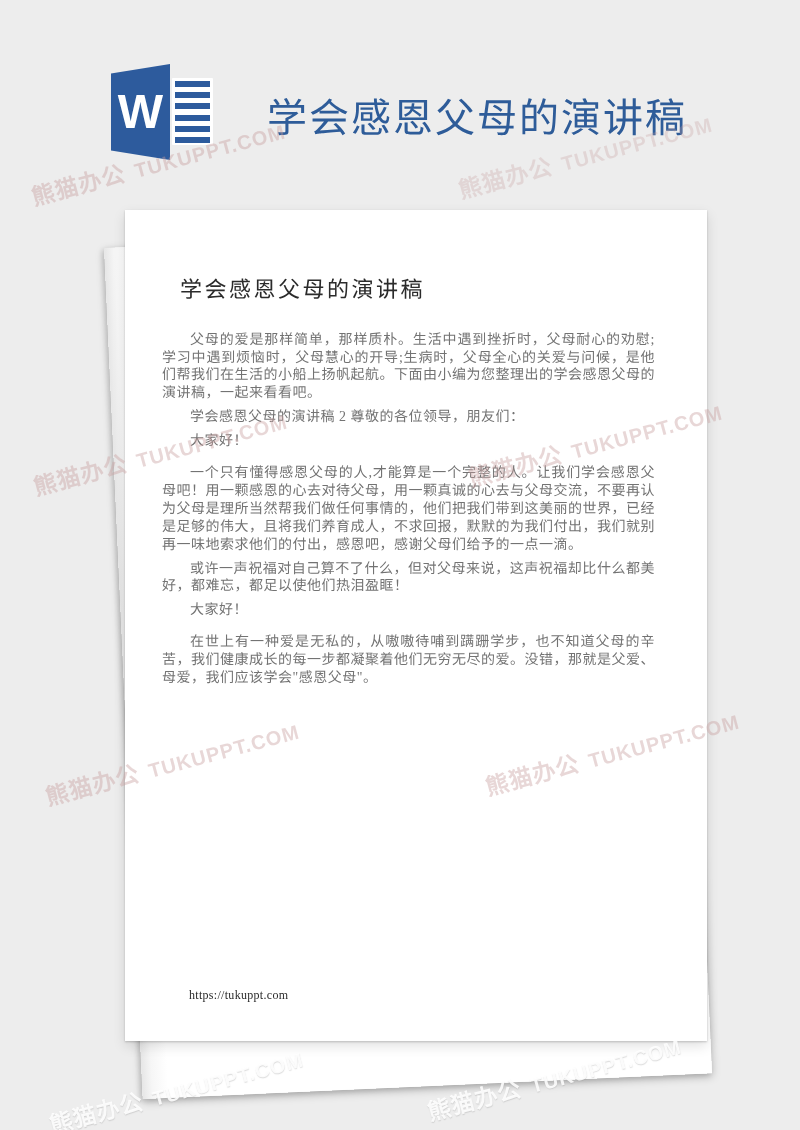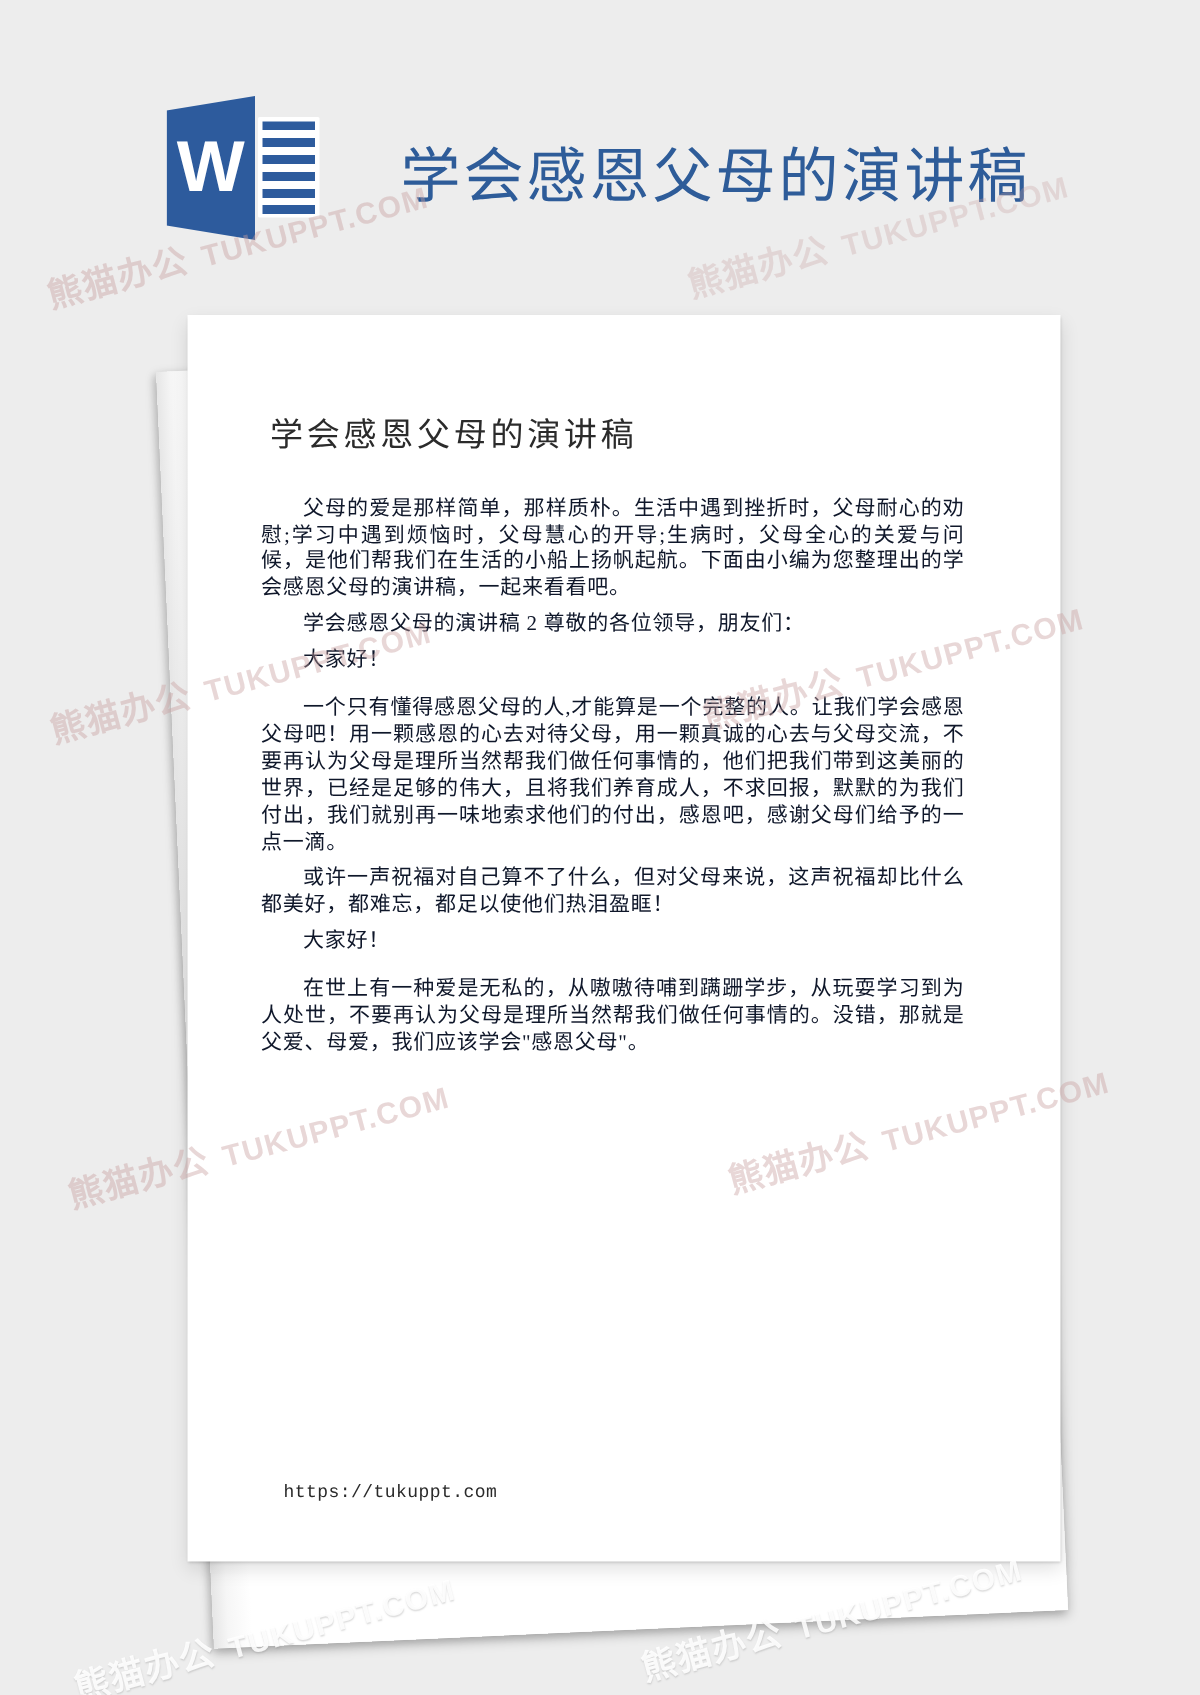--- a/index.html
+++ b/index.html
@@ -50,29 +50,29 @@
     z-index:3;
     box-sizing:border-box;
     padding:66px 52px 0 37px;
     font-family:"Liberation Serif","DejaVu Serif",serif;
   }
   .doc-title{
     font-size:22px;color:#2b2b2b;letter-spacing:2.5px;
     margin:0 0 26px 18px;line-height:1.3;font-weight:500;
   }
   .doc-page p{
-    margin:6px 12px;
+    margin:6px 0;
     font-size:14px;line-height:17.9px;letter-spacing:0.5px;
-    color:#0f172a;
+    color:#737373;
     text-align:justify;text-indent:2em;
   }
   .doc-page p.salute{margin-bottom:14px;}
   .doc-footer{
     position:absolute;left:64px;top:778px;
-    font-family:Liberation Mono, monospace;
+    font-family:Liberation Serif, serif;
     font-size:12px;color:#2a2a2a;letter-spacing:0.3px;
   }
   
   .wm{
     position:absolute;display:flex;gap:10px;align-items:baseline;
     transform:translate(-50%,-50%) rotate(-15deg);
     font-weight:bold;white-space:nowrap;pointer-events:none;
   }
   .wm .wm-cn{font-size:23px;letter-spacing:1px;}
   .wm .wm-latin{font-size:20px;letter-spacing:1px;}
@@ -99,21 +99,21 @@
 <div class="sheet-behind"></div>
 
 <div class="doc-page">
   <h1 class="doc-title">学会感恩父母的演讲稿</h1>
   <p>父母的爱是那样简单，那样质朴。生活中遇到挫折时，父母耐心的劝慰;学习中遇到烦恼时，父母慧心的开导;生病时，父母全心的关爱与问候，是他们帮我们在生活的小船上扬帆起航。下面由小编为您整理出的学会感恩父母的演讲稿，一起来看看吧。</p>
   <p>学会感恩父母的演讲稿 2 尊敬的各位领导，朋友们：</p>
   <p class="salute">大家好！</p>
   <p>一个只有懂得感恩父母的人,才能算是一个完整的人。让我们学会感恩父母吧！用一颗感恩的心去对待父母，用一颗真诚的心去与父母交流，不要再认为父母是理所当然帮我们做任何事情的，他们把我们带到这美丽的世界，已经是足够的伟大，且将我们养育成人，不求回报，默默的为我们付出，我们就别再一味地索求他们的付出，感恩吧，感谢父母们给予的一点一滴。</p>
   <p>或许一声祝福对自己算不了什么，但对父母来说，这声祝福却比什么都美好，都难忘，都足以使他们热泪盈眶！</p>
   <p class="salute">大家好！</p>
-  <p>在世上有一种爱是无私的，从嗷嗷待哺到蹒跚学步，从玩耍学习到为人处世，不要再认为父母是理所当然帮我们做任何事情的。没错，那就是父爱、母爱，我们应该学会"感恩父母"。</p>
+  <p>在世上有一种爱是无私的，从嗷嗷待哺到蹒跚学步，也不知道父母的辛苦，我们健康成长的每一步都凝聚着他们无穷无尽的爱。没错，那就是父爱、母爱，我们应该学会"感恩父母"。</p>
   <div class="doc-footer">https://tukuppt.com</div>
 </div>
 
 <div class="wm-layer">
   <div class="wm pink" style="left:158px;top:162px">
     <span class="wm-cn">熊猫办公</span>
       <span class="wm-latin">TUKUPPT.COM</span>
   </div>
   <div class="wm pink faint" style="left:585px;top:155px">
     <span class="wm-cn">熊猫办公</span>

